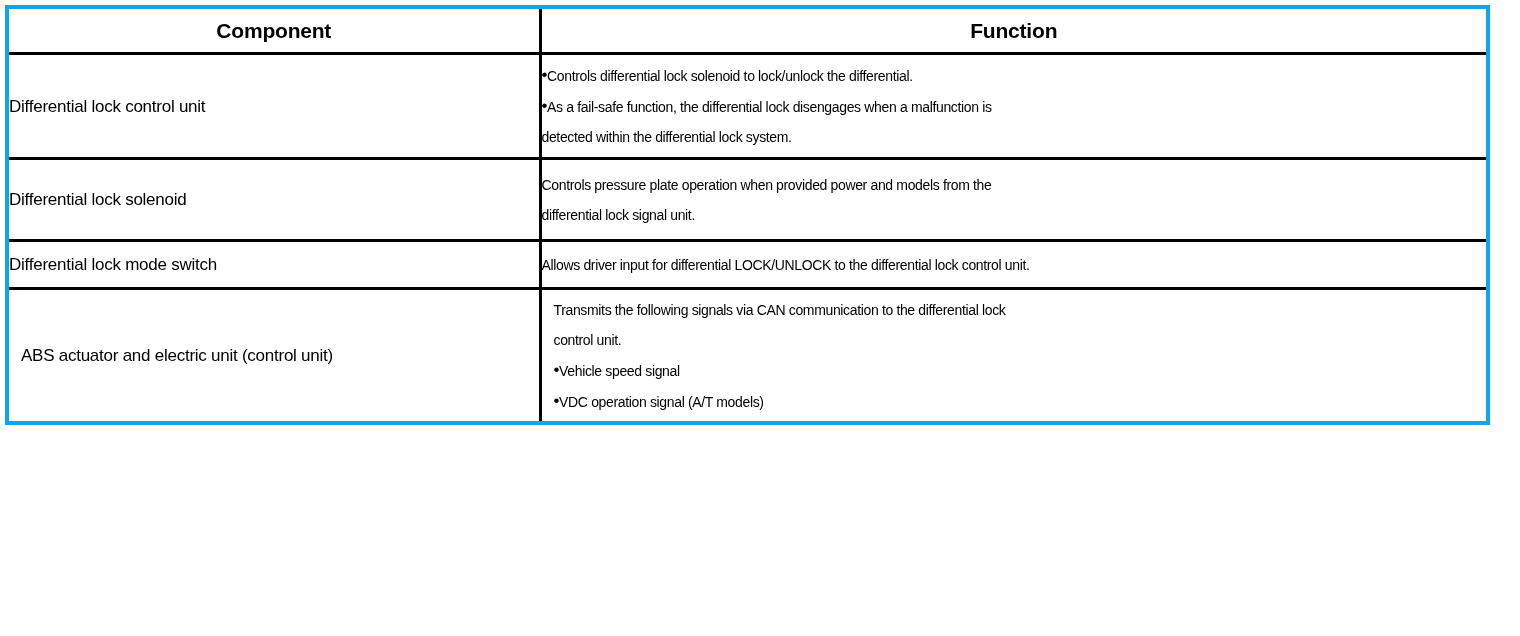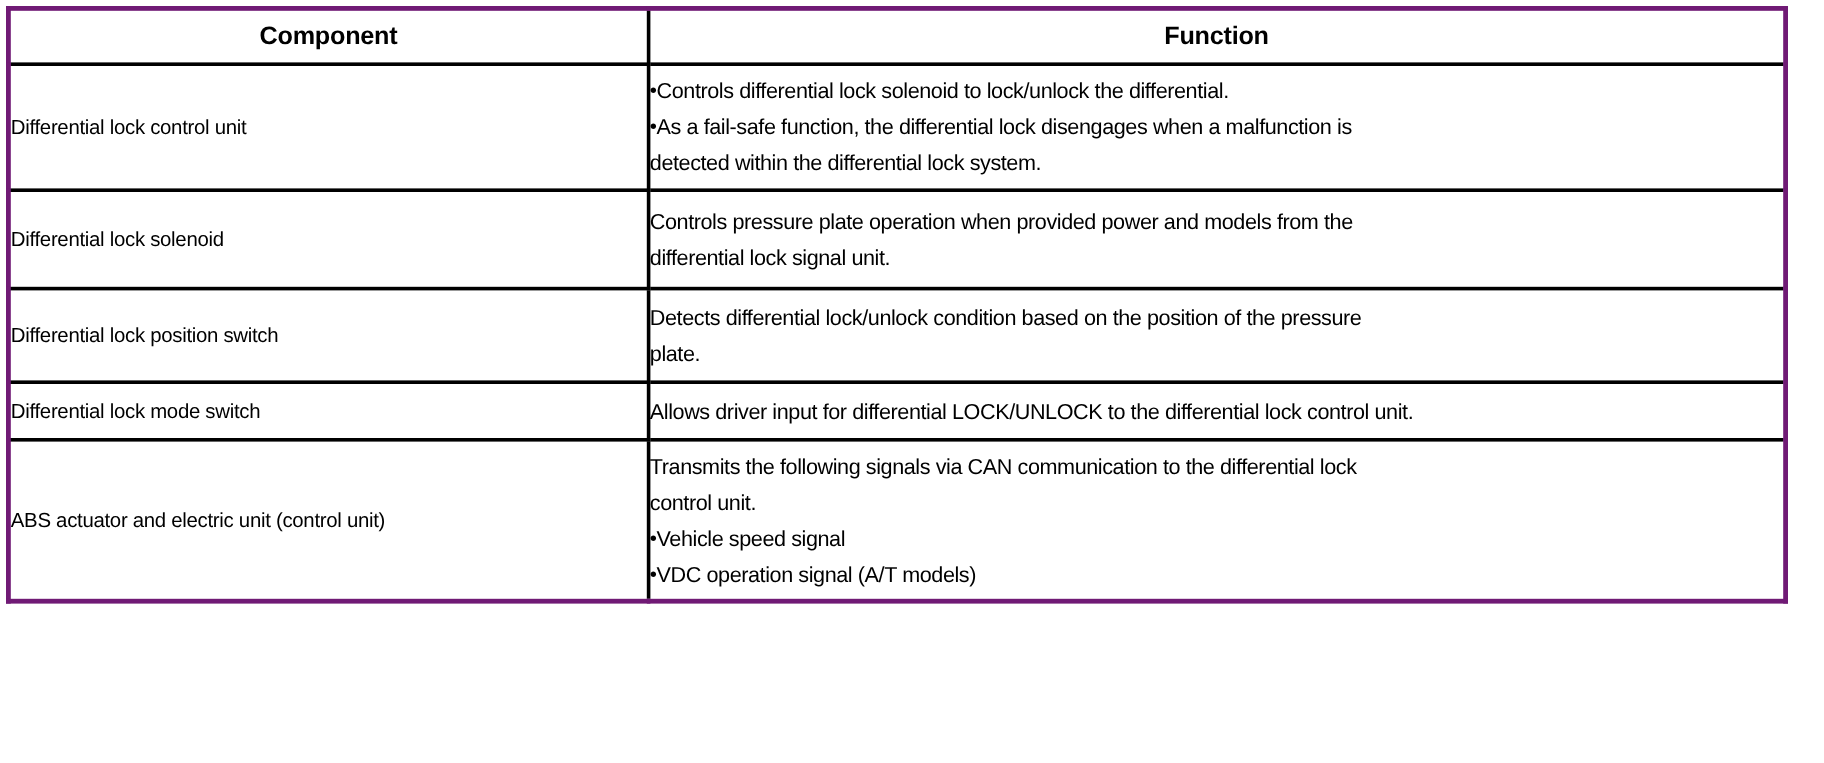--- a/index.html
+++ b/index.html
@@ -19,21 +19,21 @@
     position: absolute;
     left: 5px;
     top: 5px;
     width: 1485px;
   }
 
   table.spec-table {
     border-collapse: collapse;
     width: 1485px;
     table-layout: fixed;
-    border: 4px solid #701a75;
+    border: 4px solid #0ea5e9;
   }
 
   table.spec-table col.col-component { width: 533px; }
   table.spec-table col.col-function  { width: 948px; }
 
   table.spec-table th,
   table.spec-table td {
     border: 3px solid #000;
     vertical-align: middle;
     padding: 0;
@@ -63,37 +63,37 @@
   }
 
   .comp-text {
     font-size: 17px;
     line-height: 29px;
     letter-spacing: -0.25px;
     white-space: nowrap;
   }
 
   .fn-line {
-    font-size: 18px;
+    font-size: 14px;
     line-height: 30px;
     letter-spacing: -0.35px;
   }
   .fn-line.bulleted::before {
     content: "\2022";
     font-size: 17px;
     vertical-align: 1px;
     margin-right: 0px;
   }
 
   
   tr.row-h-105 td { height: 102px; }
   tr.row-h-82  td { height: 79px; }
   tr.row-h-78  td { height: 75px; }
   tr.row-h-48  td { height: 45px; }
-  tr.row-h-134 td { height: 131px; }
+  tr.row-h-134 td { height: 131px; padding-left: 12px; }
   tr.row-h-80  td { height: 77px; }
 </style>
 </head>
 <body>
 
 <div id="table-wrap">
   <table class="spec-table">
     <colgroup>
       <col class="col-component">
       <col class="col-function">
@@ -124,29 +124,20 @@
       <tr class="row-h-82">
         <td class="cell-component">
           <div class="comp-text">Differential lock solenoid</div>
         </td>
         <td class="cell-function">
           <div class="fn-line">Controls pressure plate operation when provided power and models from the</div>
           <div class="fn-line">differential lock signal unit.</div>
         </td>
       </tr>
 
-      <tr class="row-h-78">
-        <td class="cell-component">
-          <div class="comp-text">Differential lock position switch</div>
-        </td>
-        <td class="cell-function">
-          <div class="fn-line">Detects differential lock/unlock condition based on the position of the pressure</div>
-          <div class="fn-line">plate.</div>
-        </td>
-      </tr>
 
       <tr class="row-h-48">
         <td class="cell-component">
           <div class="comp-text">Differential lock mode switch</div>
         </td>
         <td class="cell-function">
           <div class="fn-line">Allows driver input for differential LOCK/UNLOCK to the differential lock control unit.</div>
         </td>
       </tr>
 

